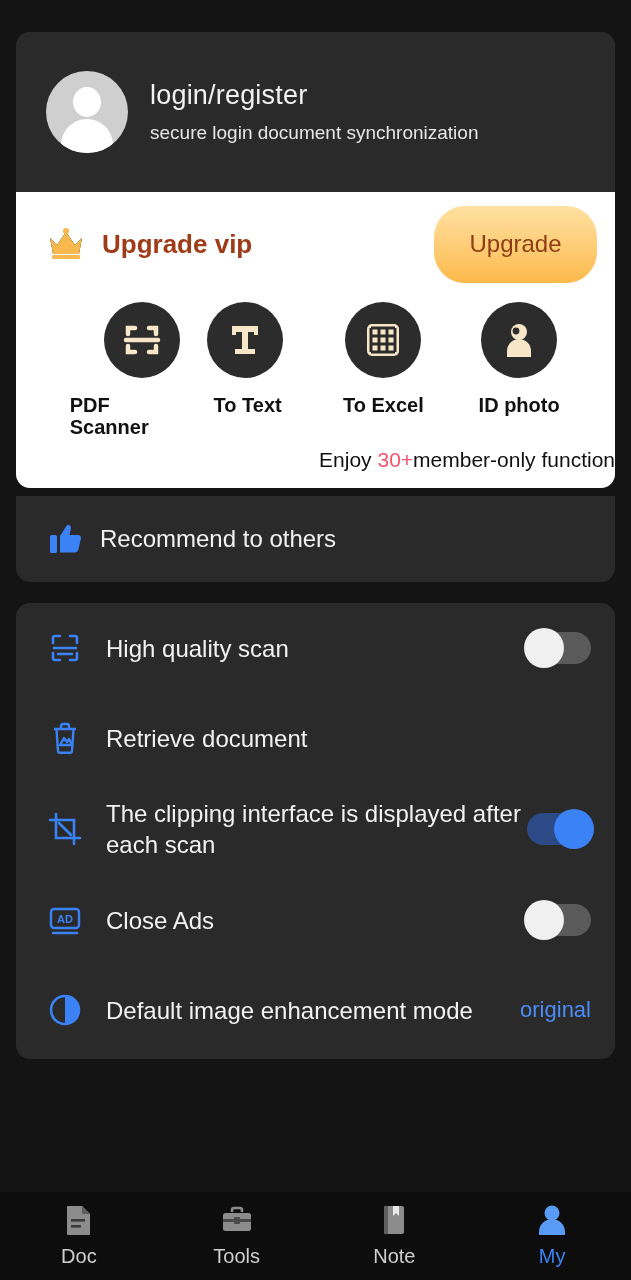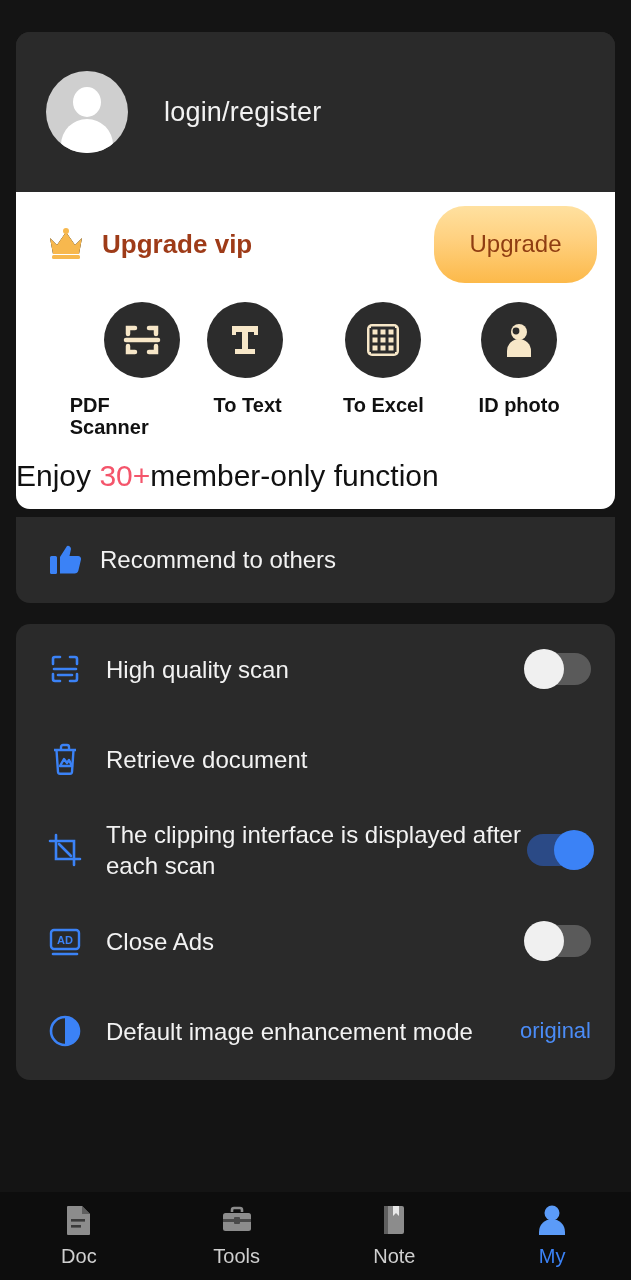--- a/index.html
+++ b/index.html
@@ -37,21 +37,20 @@
   }
 
   .card-top { margin-top: 32px; }
 
   .profile {
     display: flex;
     align-items: center;
     height: 160px;
     padding: 8px 30px;
     background: #2a2a2a;
-    gap: 14px;
   }
 
   .avatar {
     width: 82px; height: 82px;
     border-radius: 50%;
     background: #cfcfcf;
     position: relative;
     flex: 0 0 auto;
     overflow: hidden;
   }
@@ -155,24 +154,24 @@
     font-weight: bold;
     line-height: 22px;
     max-width: 110px;
   }
   .feature:nth-child(1) .feature-label { text-align: left; }
   .feature:nth-child(2) .feature-label,
   .feature:nth-child(3) .feature-label,
   .feature:nth-child(4) .feature-label { text-align: center; }
 
   .vip-foot {
-    text-align: left;
+    text-align: right;
     color: #111111;
-    font-size: 30px;
-    margin-top: 21px;
+    font-size: 21px;
+    margin-top: 10px;
   }
   .vip-foot .hl { color: #f4556b; }
 
   
   .card-recommend {
     margin-top: 8px;
     height: 86px;
     display: flex;
     align-items: center;
     padding: 0 30px;
@@ -276,20 +275,21 @@
 <div id="app">
 
   <div class="scroll-area">
 
     <div class="card card-top">
 
       <div class="profile">
         <div class="avatar"></div>
         <div class="profile-text">
           <div class="profile-title">login/register</div>
+          <div class="profile-sub">secure login document synchronization</div>
         </div>
       </div>
 
       <div class="vip">
 
         <div class="vip-head">
           <span class="crown-icon">
             <svg width="40" height="34" viewBox="0 0 40 34">
               <path d="M4 11 L11 18 L20 5 L29 18 L36 11 L33 27 L7 27 Z" fill="#f5b councils"></path>
               <path d="M4 11 L11 18 L20 5 L29 18 L36 11 L33 27 L7 27 Z" fill="#f7b84e"></path>

